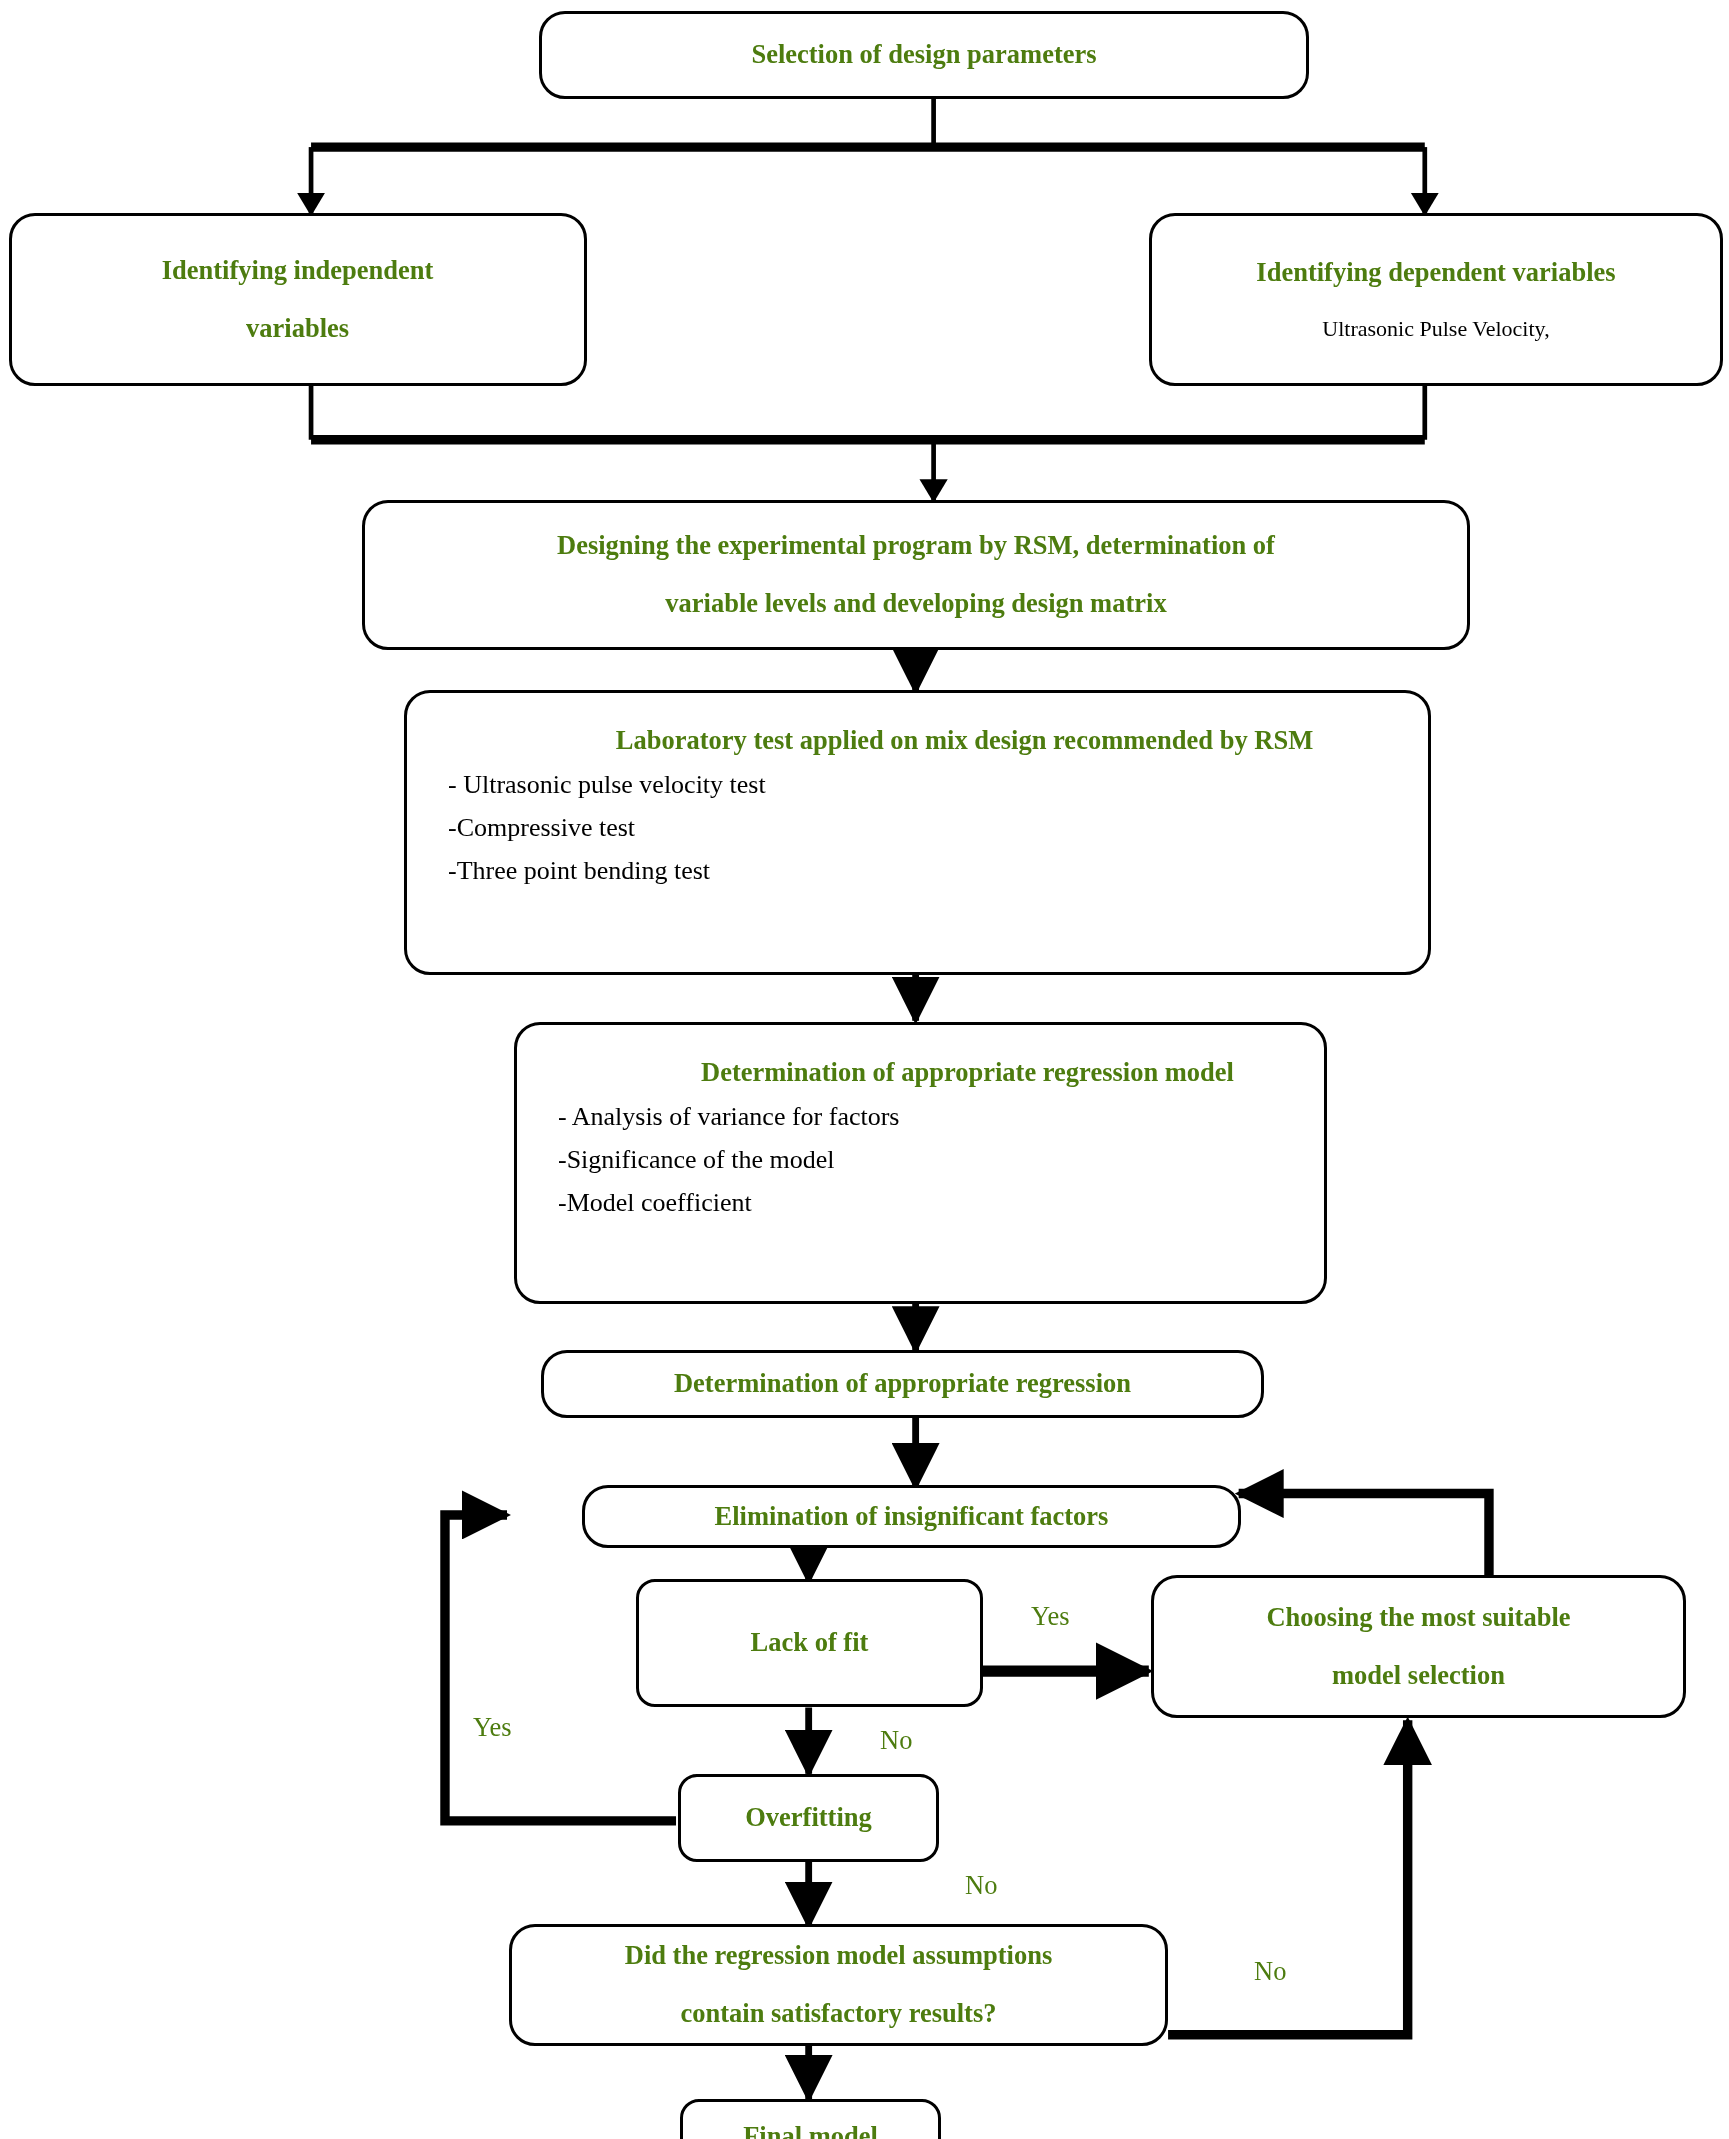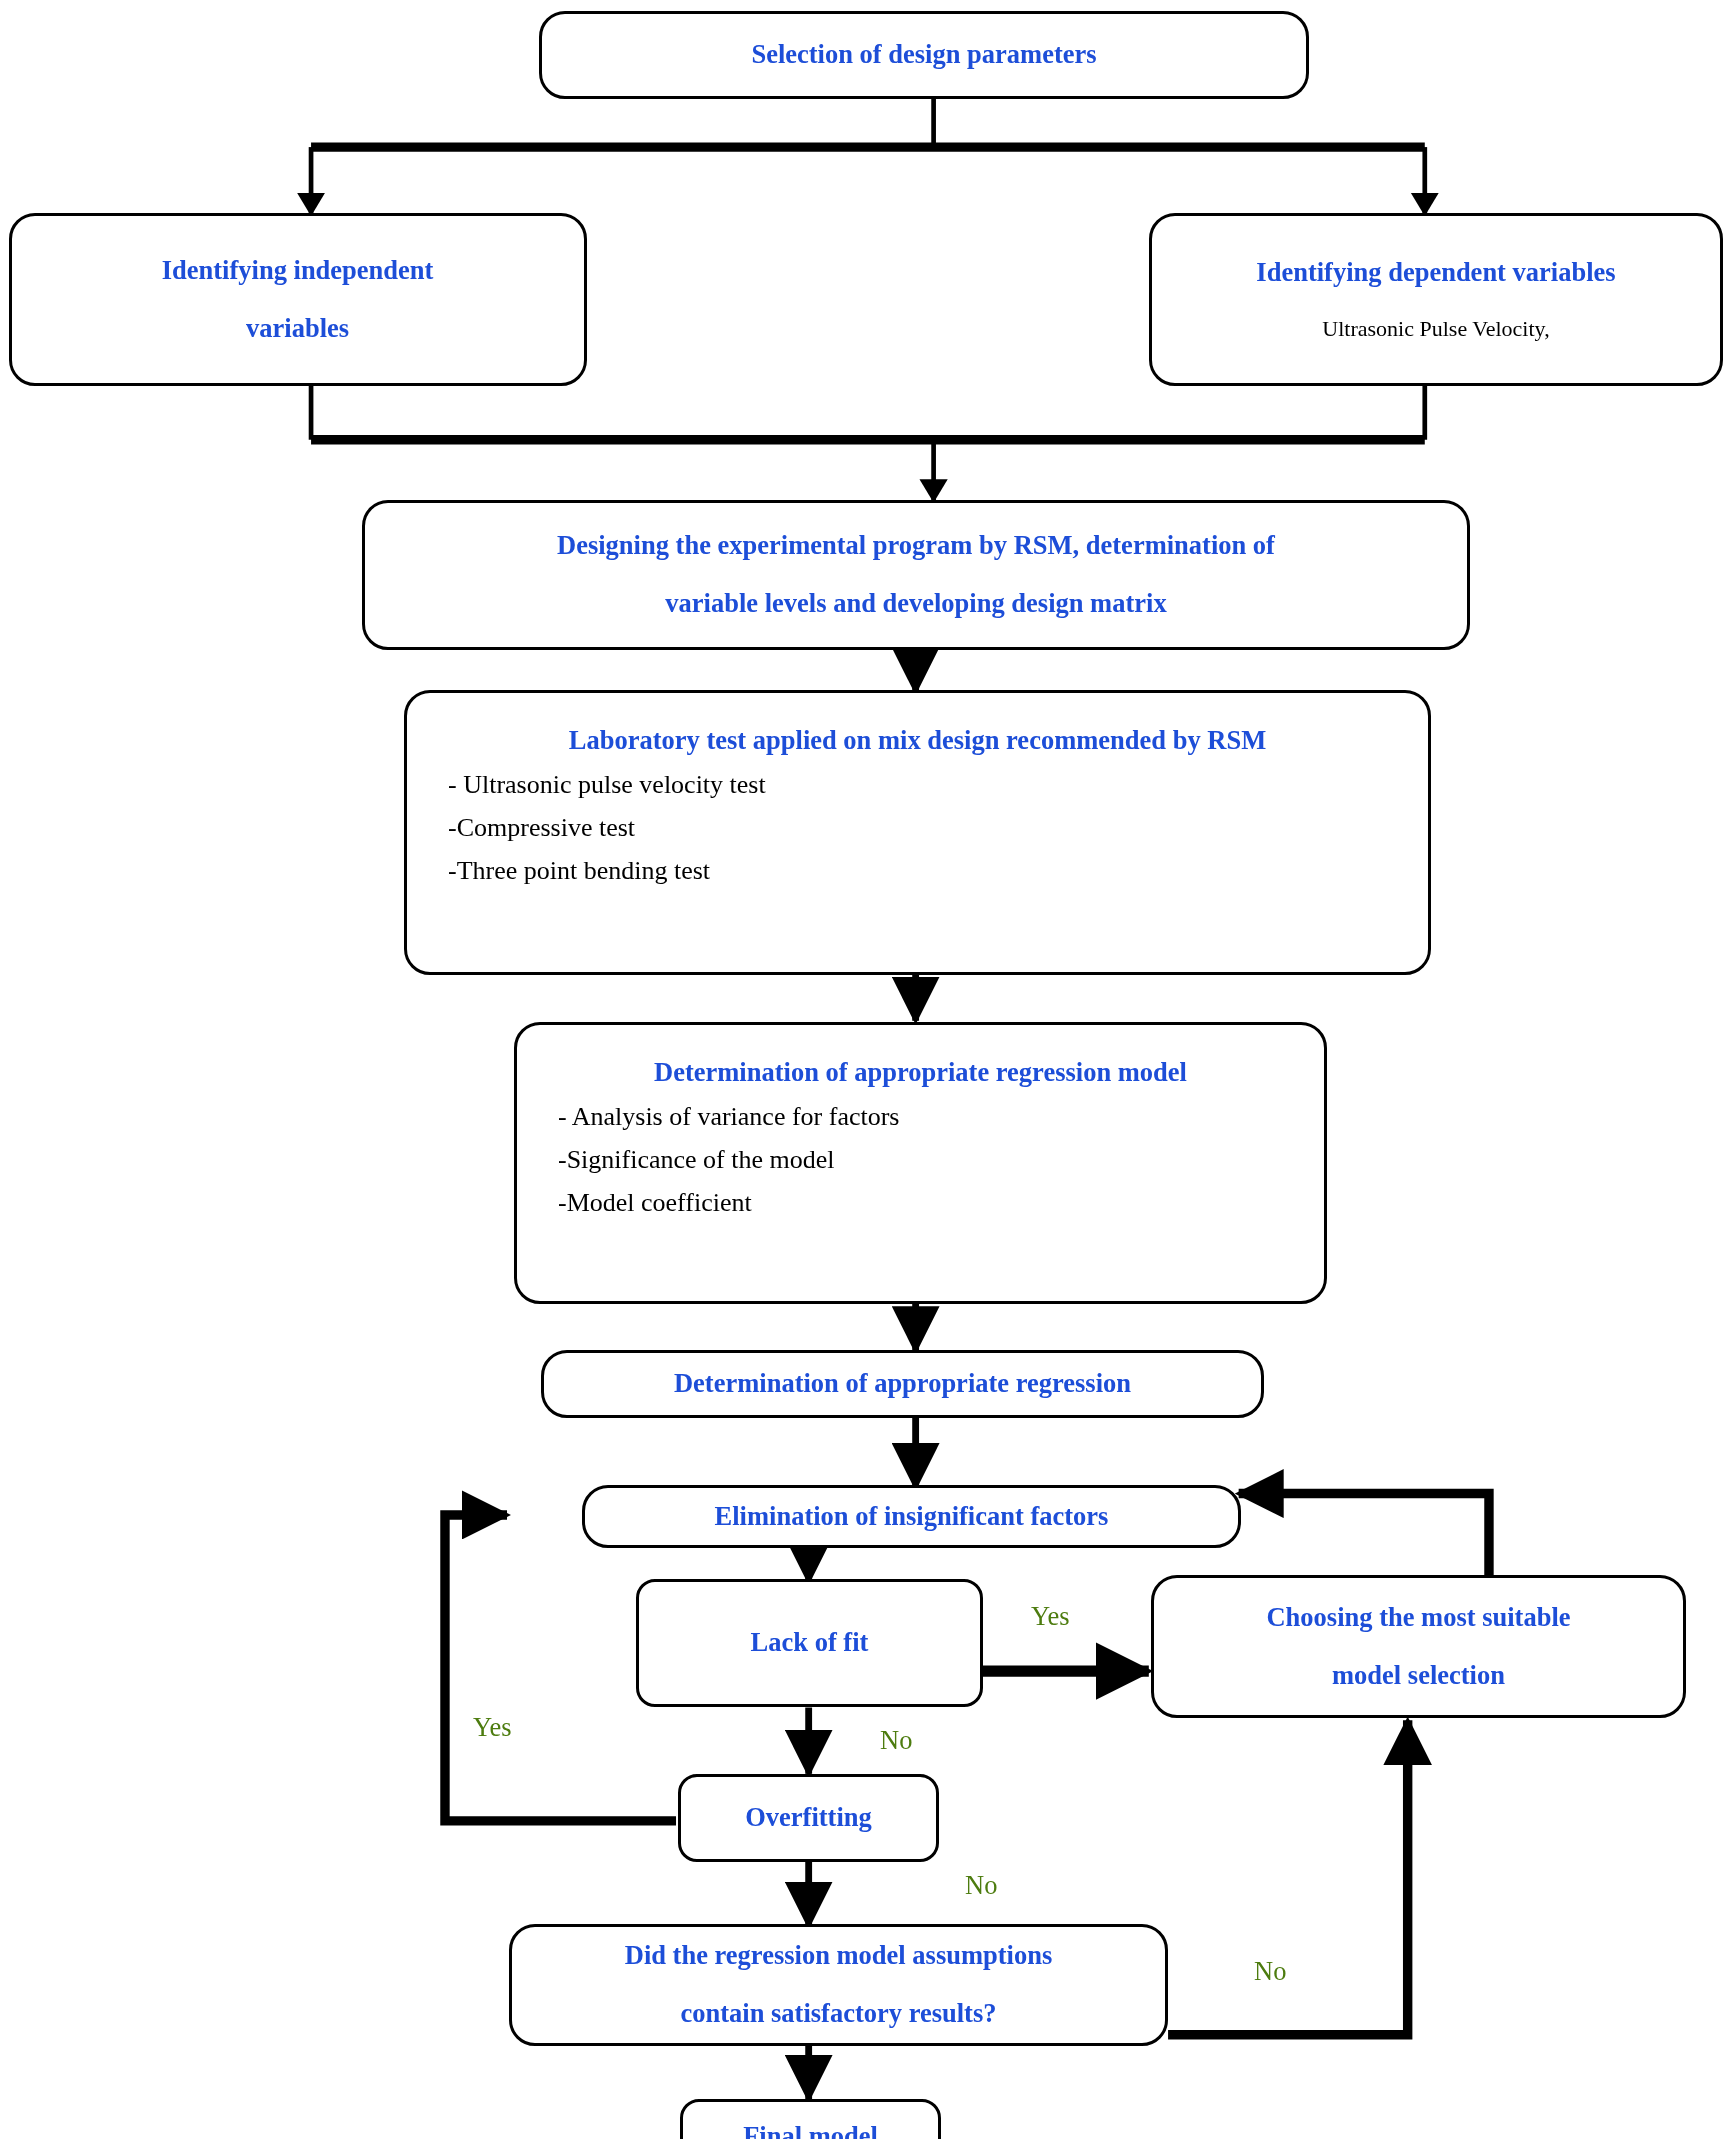--- a/index.html
+++ b/index.html
@@ -38,21 +38,21 @@
     justify-content: center;
     z-index: 3;
   }
   .node.pad-left {
     align-items: flex-start;
   }
   .ttl {
     font-weight: bold;
     font-size: 26.5px;
     line-height: 1.05;
-    color: #1d4ed8;
+    color: #4d7c0f;
     text-align: center;
     white-space: nowrap;
   }
   .sub {
     font-weight: normal;
     font-size: 22px;
     line-height: 1.05;
     color: #000;
     text-align: center;
     white-space: nowrap;
@@ -67,20 +67,21 @@
     font-size: 26px;
     line-height: 1.05;
     color: #000;
     text-align: left;
     white-space: nowrap;
     margin-top: 16px;
   }
   .title-block {
     width: 100%;
     text-align: center;
+    padding-left: 47px;
   }
   .line2 { margin-top: 30px; }
   .edge-label {
     position: absolute;
     font-size: 26.5px;
     font-weight: normal;
     color: #4d7c0f;
     white-space: nowrap;
     z-index: 4;
     font-family: "Liberation Serif", "DejaVu Serif", serif;

